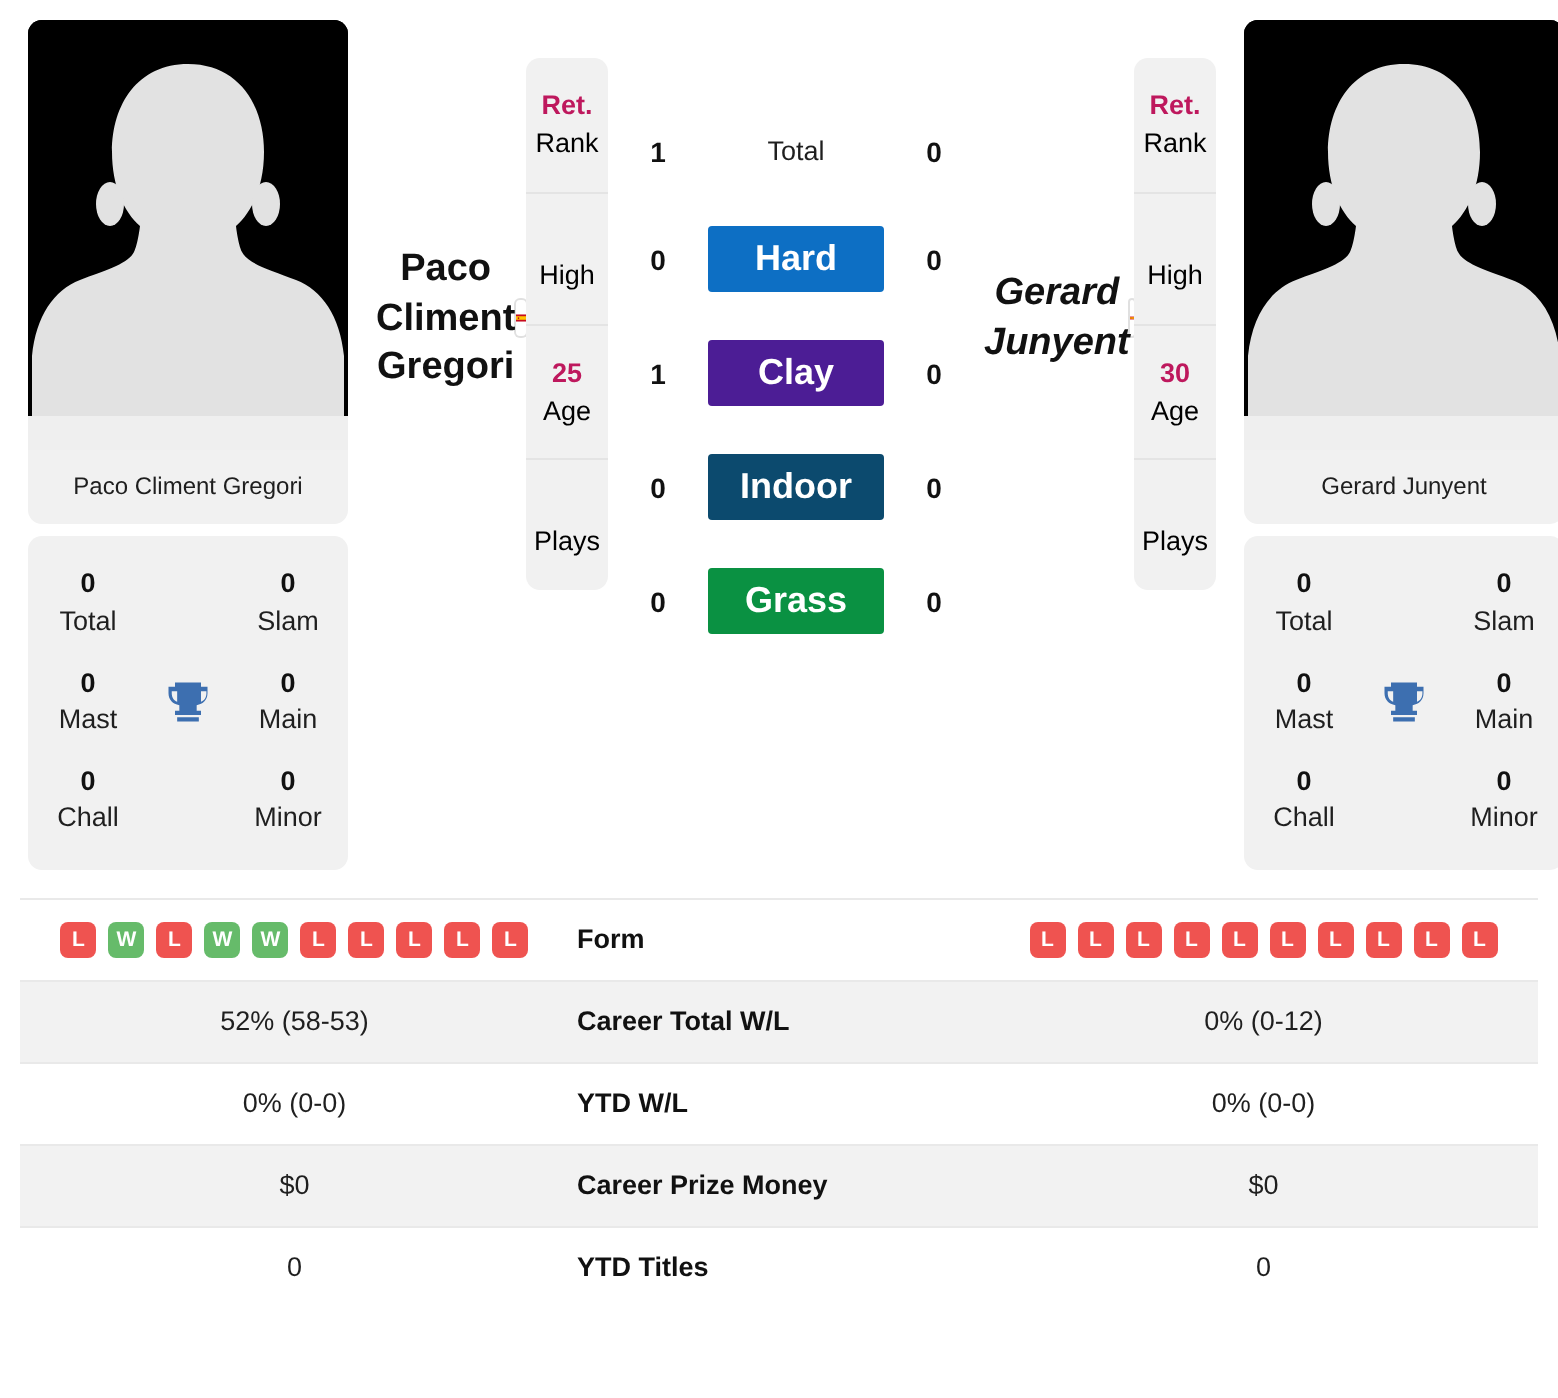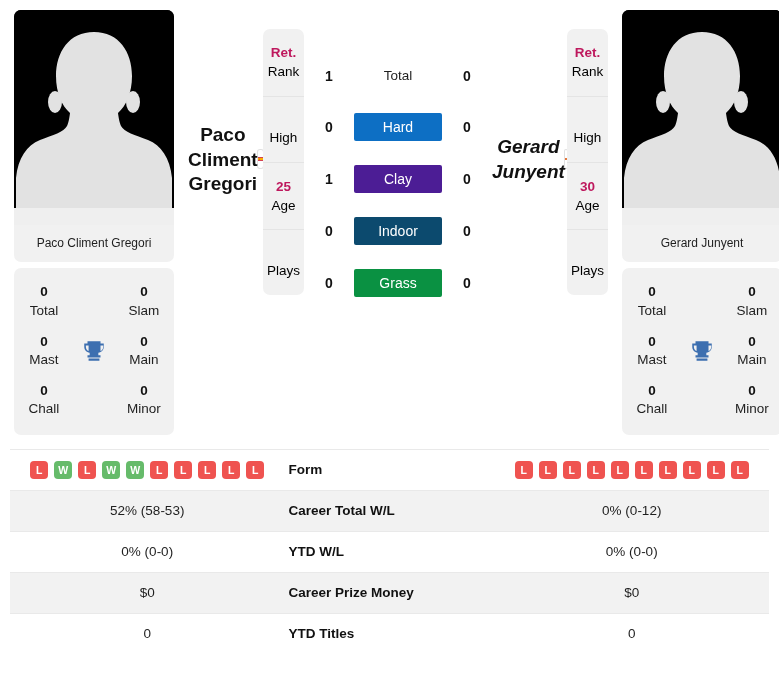--- a/index.html
+++ b/index.html
@@ -123,22 +123,22 @@
   .h2h-score {
     width: 22px;
     text-align: center;
     font-size: 14px;
     font-weight: bold;
     color: #111;
   }
   .h2h-bar {
     width: 88px;
     text-align: center;
-    font-size: 14px;
-    font-weight: normal;
+    font-size: 18px;
+    font-weight: bold;
     padding: 6px 0;
     border-radius: 2px;
     color: #ffffff;
   }
   .h2h-bar.plain {
     color: #1f1f1f;
     background: transparent;
     font-weight: normal;
     font-size: 13.5px;
   }

